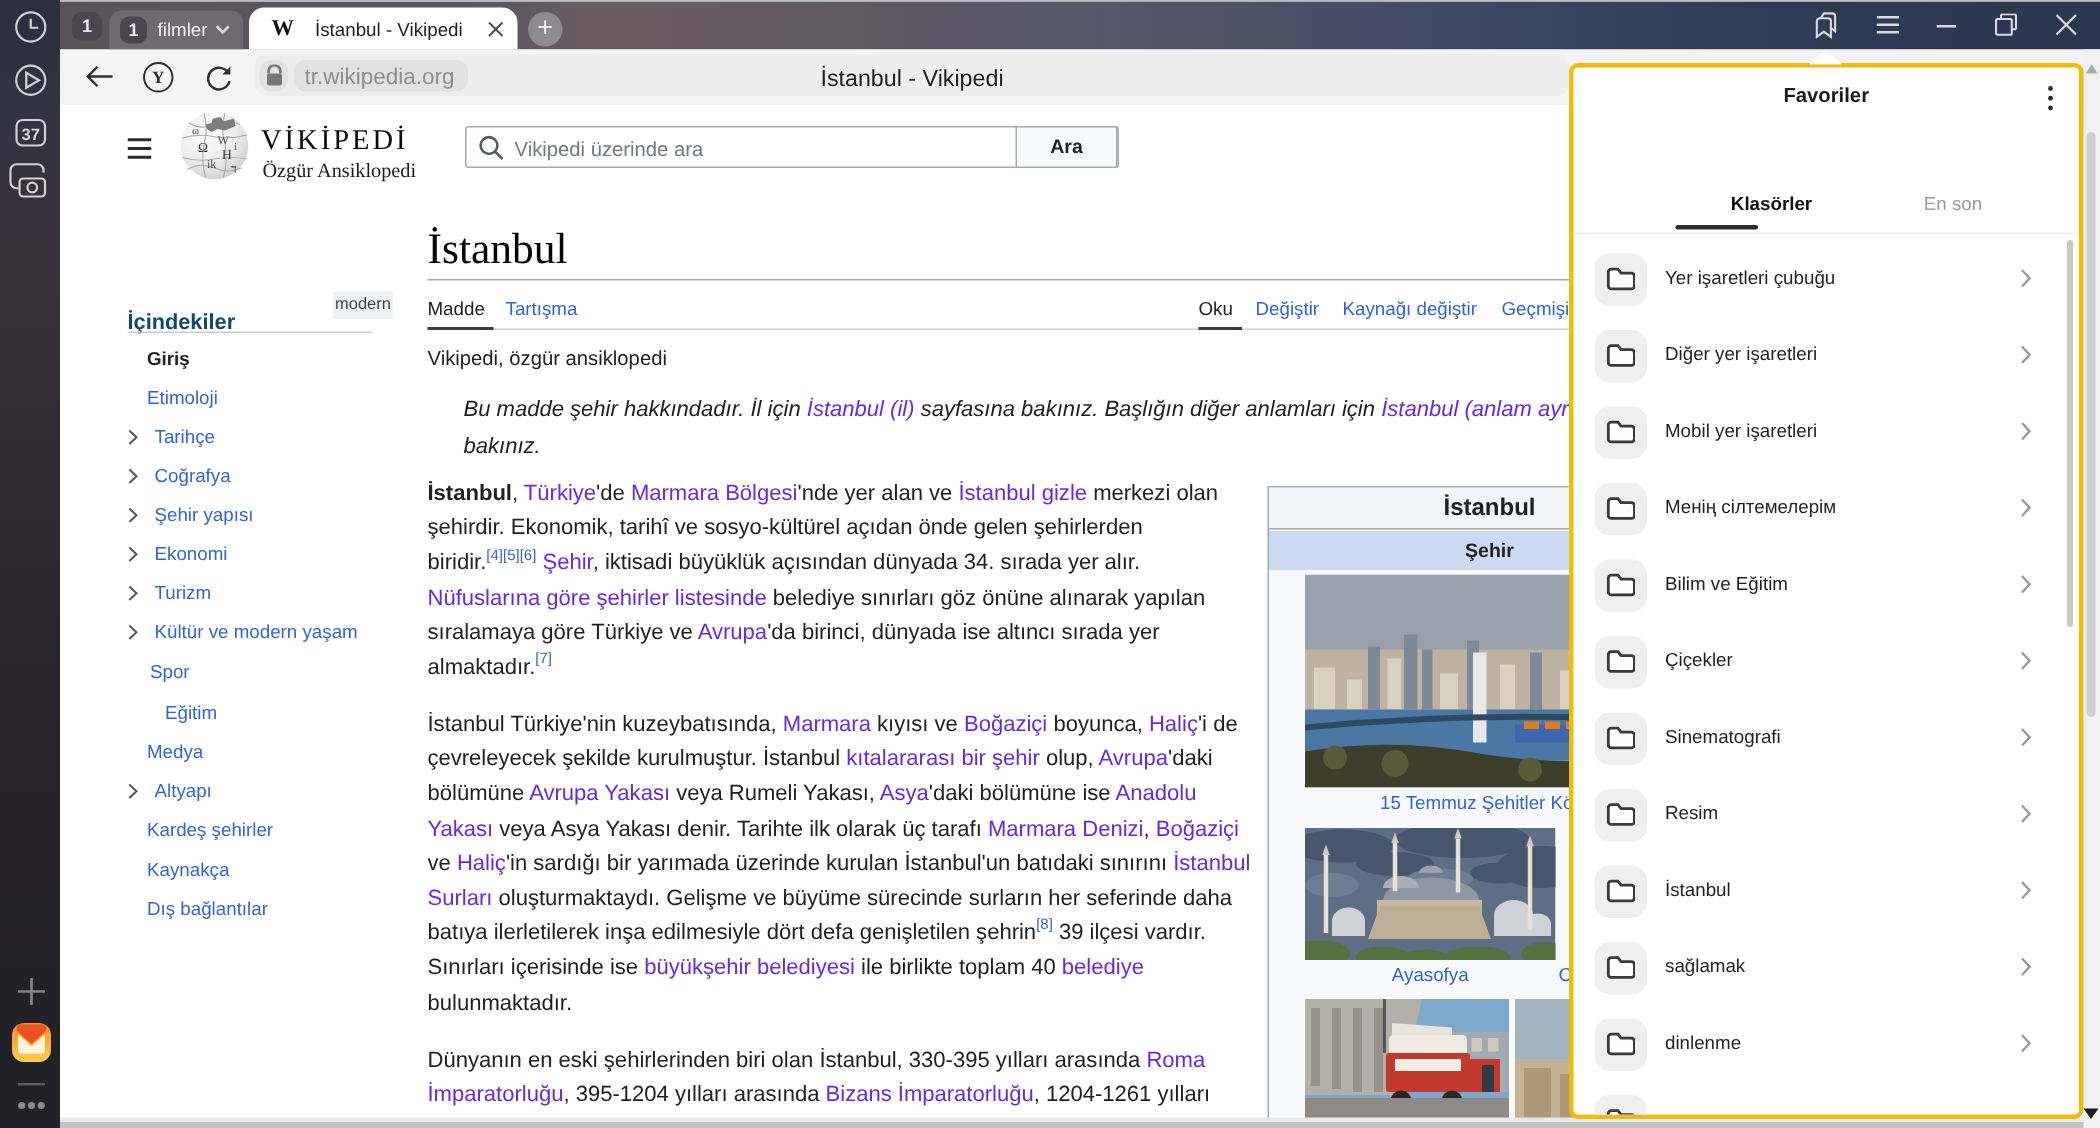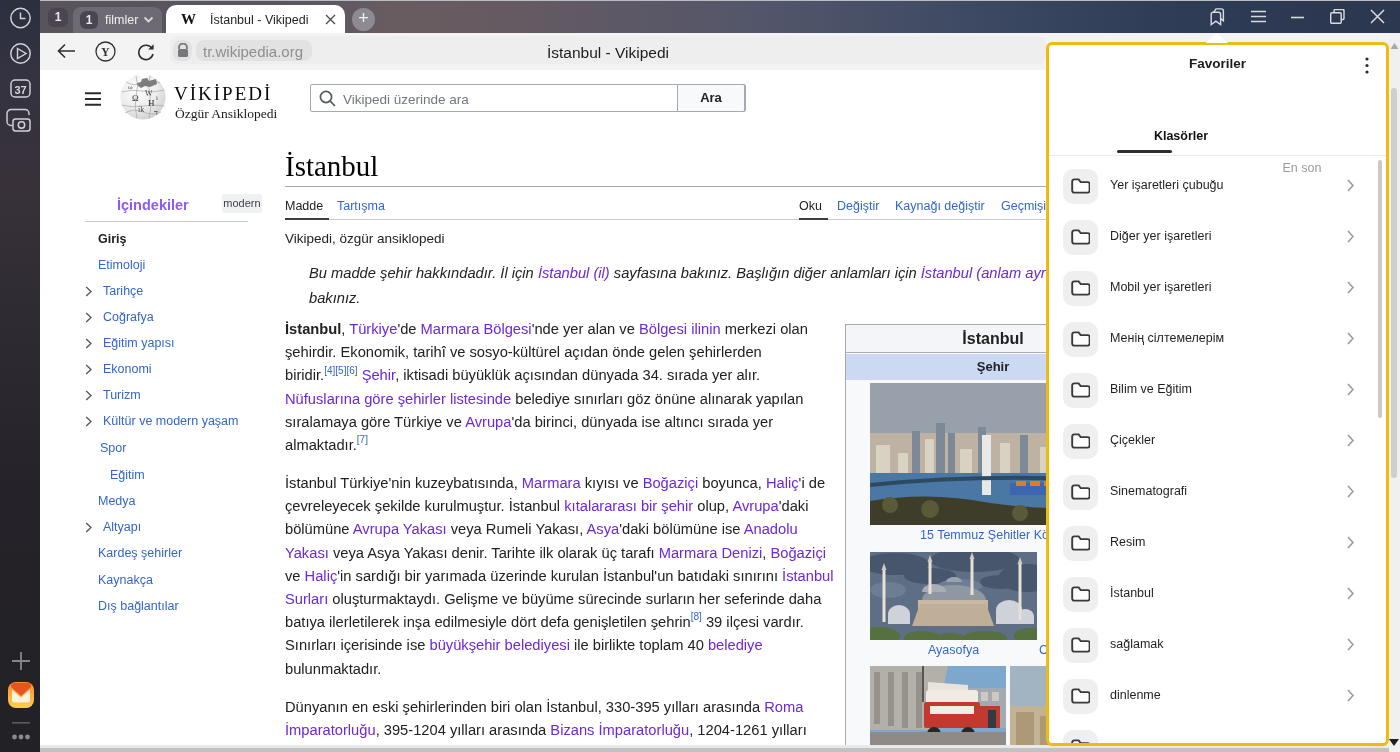--- a/index.html
+++ b/index.html
@@ -177,37 +177,37 @@
 <div class="abs" style="left:175px; top:106px; font-family:'Liberation Serif',serif; font-size:13.5px; color:#1a1a1a;">Özgür Ansiklopedi</div>
 <div class="abs" id="searchbox" style="left:310px; top:84px; width:436px; height:28px; border:1px solid #a2a9b1; border-radius:2px; background:#fff;">
   <svg style="position:absolute; left:8px; top:5px;" width="17" height="17">
       <circle cx="7" cy="7" r="5.6" stroke="#54595d" stroke-width="1.7" fill="none"></circle>
       <path d="M11.2 11.2 L16 16" stroke="#54595d" stroke-width="1.7"></path>
     </svg>
   <span style="position:absolute; left:32px; top:7px; font-size:13.5px; color:#72777d;">Vikipedi üzerinde ara</span>
   <div id="arabtn">Ara</div>
 </div>
 
-<div class="abs" style="left:85px; top:197px; font-size:14.5px; font-weight:bold; color:#8b5cf6;margin-left:32px;">İçindekiler</div>
+<div class="abs" style="left:85px; top:207px; font-size:14.5px; font-weight:bold; color:#0c4a6e;">İçindekiler</div>
 <div class="abs" style="left:222px; top:194px; width:40px; height:19px; background:#f0f1f3; border-radius:2px; font-size:11px; color:#3f4348; text-align:center; line-height:19px;">modern</div>
 <div class="abs" style="left:85px; top:221px; width:163px; height:1px; background:#c8ccd1;"></div>
 <div class="abs tocitem" style="left:98px; top:232px; color:#202122; font-weight:bold;">Giriş</div>
 <div class="abs tocitem" style="left:98px; top:258px;">Etimoloji</div>
 <svg class="abs tocchev" style="left:85px; top:286px;" viewBox="0 0 7 11" width="7" height="11">
     <path d="M1.2 1 L6 5.5 L1.2 10" stroke="#54595d" stroke-width="1.4" fill="none"></path>
   </svg>
 <div class="abs tocitem" style="left:103px; top:284px;">Tarihçe</div>
 <svg class="abs tocchev" style="left:85px; top:312px;" viewBox="0 0 7 11" width="7" height="11">
     <path d="M1.2 1 L6 5.5 L1.2 10" stroke="#54595d" stroke-width="1.4" fill="none"></path>
   </svg>
 <div class="abs tocitem" style="left:103px; top:310px;">Coğrafya</div>
 <svg class="abs tocchev" style="left:85px; top:338px;" viewBox="0 0 7 11" width="7" height="11">
     <path d="M1.2 1 L6 5.5 L1.2 10" stroke="#54595d" stroke-width="1.4" fill="none"></path>
   </svg>
-<div class="abs tocitem" style="left:103px; top:336px;">Eğitim yapısı</div>
+<div class="abs tocitem" style="left:103px; top:336px;">Şehir yapısı</div>
 <svg class="abs tocchev" style="left:85px; top:364px;" viewBox="0 0 7 11" width="7" height="11">
     <path d="M1.2 1 L6 5.5 L1.2 10" stroke="#54595d" stroke-width="1.4" fill="none"></path>
   </svg>
 <div class="abs tocitem" style="left:103px; top:362px;">Ekonomi</div>
 <svg class="abs tocchev" style="left:85px; top:390px;" viewBox="0 0 7 11" width="7" height="11">
     <path d="M1.2 1 L6 5.5 L1.2 10" stroke="#54595d" stroke-width="1.4" fill="none"></path>
   </svg>
 <div class="abs tocitem" style="left:103px; top:388px;">Turizm</div>
 <svg class="abs tocchev" style="left:85px; top:416px;" viewBox="0 0 7 11" width="7" height="11">
     <path d="M1.2 1 L6 5.5 L1.2 10" stroke="#54595d" stroke-width="1.4" fill="none"></path>
@@ -235,21 +235,21 @@
 <div class="abs ct" style="left:837px; top:199px; font-size:12.5px; color:#3366cc;">Değiştir</div>
 <div class="abs ct" style="left:895px; top:199px; font-size:12.5px; color:#3366cc;">Kaynağı değiştir</div>
 <div class="abs ct" style="left:1001px; top:199px; font-size:12.5px; color:#3366cc;">Geçmişi</div>
 <div class="abs ct" style="left:285px; top:231px; font-size:13.5px; color:#202122;">Vikipedi, özgür ansiklopedi</div>
 
 <div class="abs" style="left:309px; top:261px; font-size:14.7px; font-style:italic; color:#202122; line-height:25px; white-space:nowrap;">
 Bu madde şehir hakkındadır. İl için <span class="lk">İstanbul (il)</span> sayfasına bakınız. Başlığın diğer anlamları için <span class="lk">İstanbul (anlam ayrımı)</span><br>bakınız.
 </div>
 
 <div class="abs" id="p1" style="left:285px; top:318px; font-size:14.7px; color:#202122; line-height:23.2px; white-space:nowrap;">
-<b>İstanbul</b>, <span class="lk">Türkiye</span>'de <span class="lk">Marmara Bölgesi</span>'nde yer alan ve <span class="lk">Bölgesi ilinin</span> merkezi olan<br>
+<b>İstanbul</b>, <span class="lk">Türkiye</span>'de <span class="lk">Marmara Bölgesi</span>'nde yer alan ve <span class="lk">İstanbul gizle</span> merkezi olan<br>
 şehirdir. Ekonomik, tarihî ve sosyo-kültürel açıdan önde gelen şehirlerden<br>
 biridir.<sup>[4][5][6]</sup> <span class="lk">Şehir</span>, iktisadi büyüklük açısından dünyada 34. sırada yer alır.<br>
 <span class="lk">Nüfuslarına göre şehirler listesinde</span> belediye sınırları göz önüne alınarak yapılan<br>
 sıralamaya göre Türkiye ve <span class="lk">Avrupa</span>'da birinci, dünyada ise altıncı sırada yer<br>
 almaktadır.<sup>[7]</sup>
 </div>
 <div class="abs" id="p2" style="left:285px; top:472px; font-size:14.7px; color:#202122; line-height:23.2px; white-space:nowrap;">
 İstanbul Türkiye'nin kuzeybatısında, <span class="lk">Marmara</span> kıyısı ve <span class="lk">Boğaziçi</span> boyunca, <span class="lk">Haliç</span>'i de<br>
 çevreleyecek şekilde kurulmuştur. İstanbul <span class="lk">kıtalararası bir şehir</span> olup, <span class="lk">Avrupa</span>'daki<br>
 bölümüne <span class="lk">Avrupa Yakası</span> veya Rumeli Yakası, <span class="lk">Asya</span>'daki bölümüne ise <span class="lk">Anadolu</span><br>
@@ -408,21 +408,21 @@
 <div class="abs" id="panel">
   <div style="position:absolute; left:0; top:11px; width:100%; text-align:center; font-size:13.5px; font-weight:600; color:#1c1c1e;">Favoriler</div>
   <svg style="position:absolute; right:17px; top:12px;" width="4" height="17">
       <g fill="#2c2c2e">
         <circle cx="2" cy="2" r="1.6"></circle>
         <circle cx="2" cy="8.5" r="1.6"></circle>
         <circle cx="2" cy="15" r="1.6"></circle>
       </g>
     </svg>
   <div style="position:absolute; left:0; top:84px; width:168px; text-align:center; font-size:12.5px; font-weight:bold; color:#111;margin-left:48px;">Klasörler</div>
-  <div style="position:absolute; left:169px; top:84px; width:168px; text-align:center; font-size:12.5px; color:#9b9a9d;margin-top:32px;">En son</div>
+  <div style="position:absolute; left:169px; top:84px; width:168px; text-align:center; font-size:12.5px; color:#9b9a9d;">En son</div>
   <div style="position:absolute; left:68px; top:105px; width:55px; height:3px; background:#2e2e30; border-radius:2px;"></div>
   <div style="position:absolute; left:0; top:110px; width:337px; height:1px; background:#ebebeb;"></div>
   <div id="plist" style="position:absolute; left:0; top:116px; width:337px; height:582px; overflow:hidden;">
   <div class="fitem" style="top:0px;">
         <div class="ficon">
           <svg style="position:absolute;left:8px;top:9px;" width="19" height="16">
             <path d="M1.2 3.4 a2 2 0 0 1 2 -2 h4.4 l2.1 2.7 h6.9 a2 2 0 0 1 2 2 V12.6 a2 2 0 0 1 -2 2 H3.2 a2 2 0 0 1 -2 -2 Z" stroke="#3a3a3c" stroke-width="1.9" fill="#fdfdfd"></path>
           </svg>
         </div>
         <div class="flabel">Yer işaretleri çubuğu</div>

